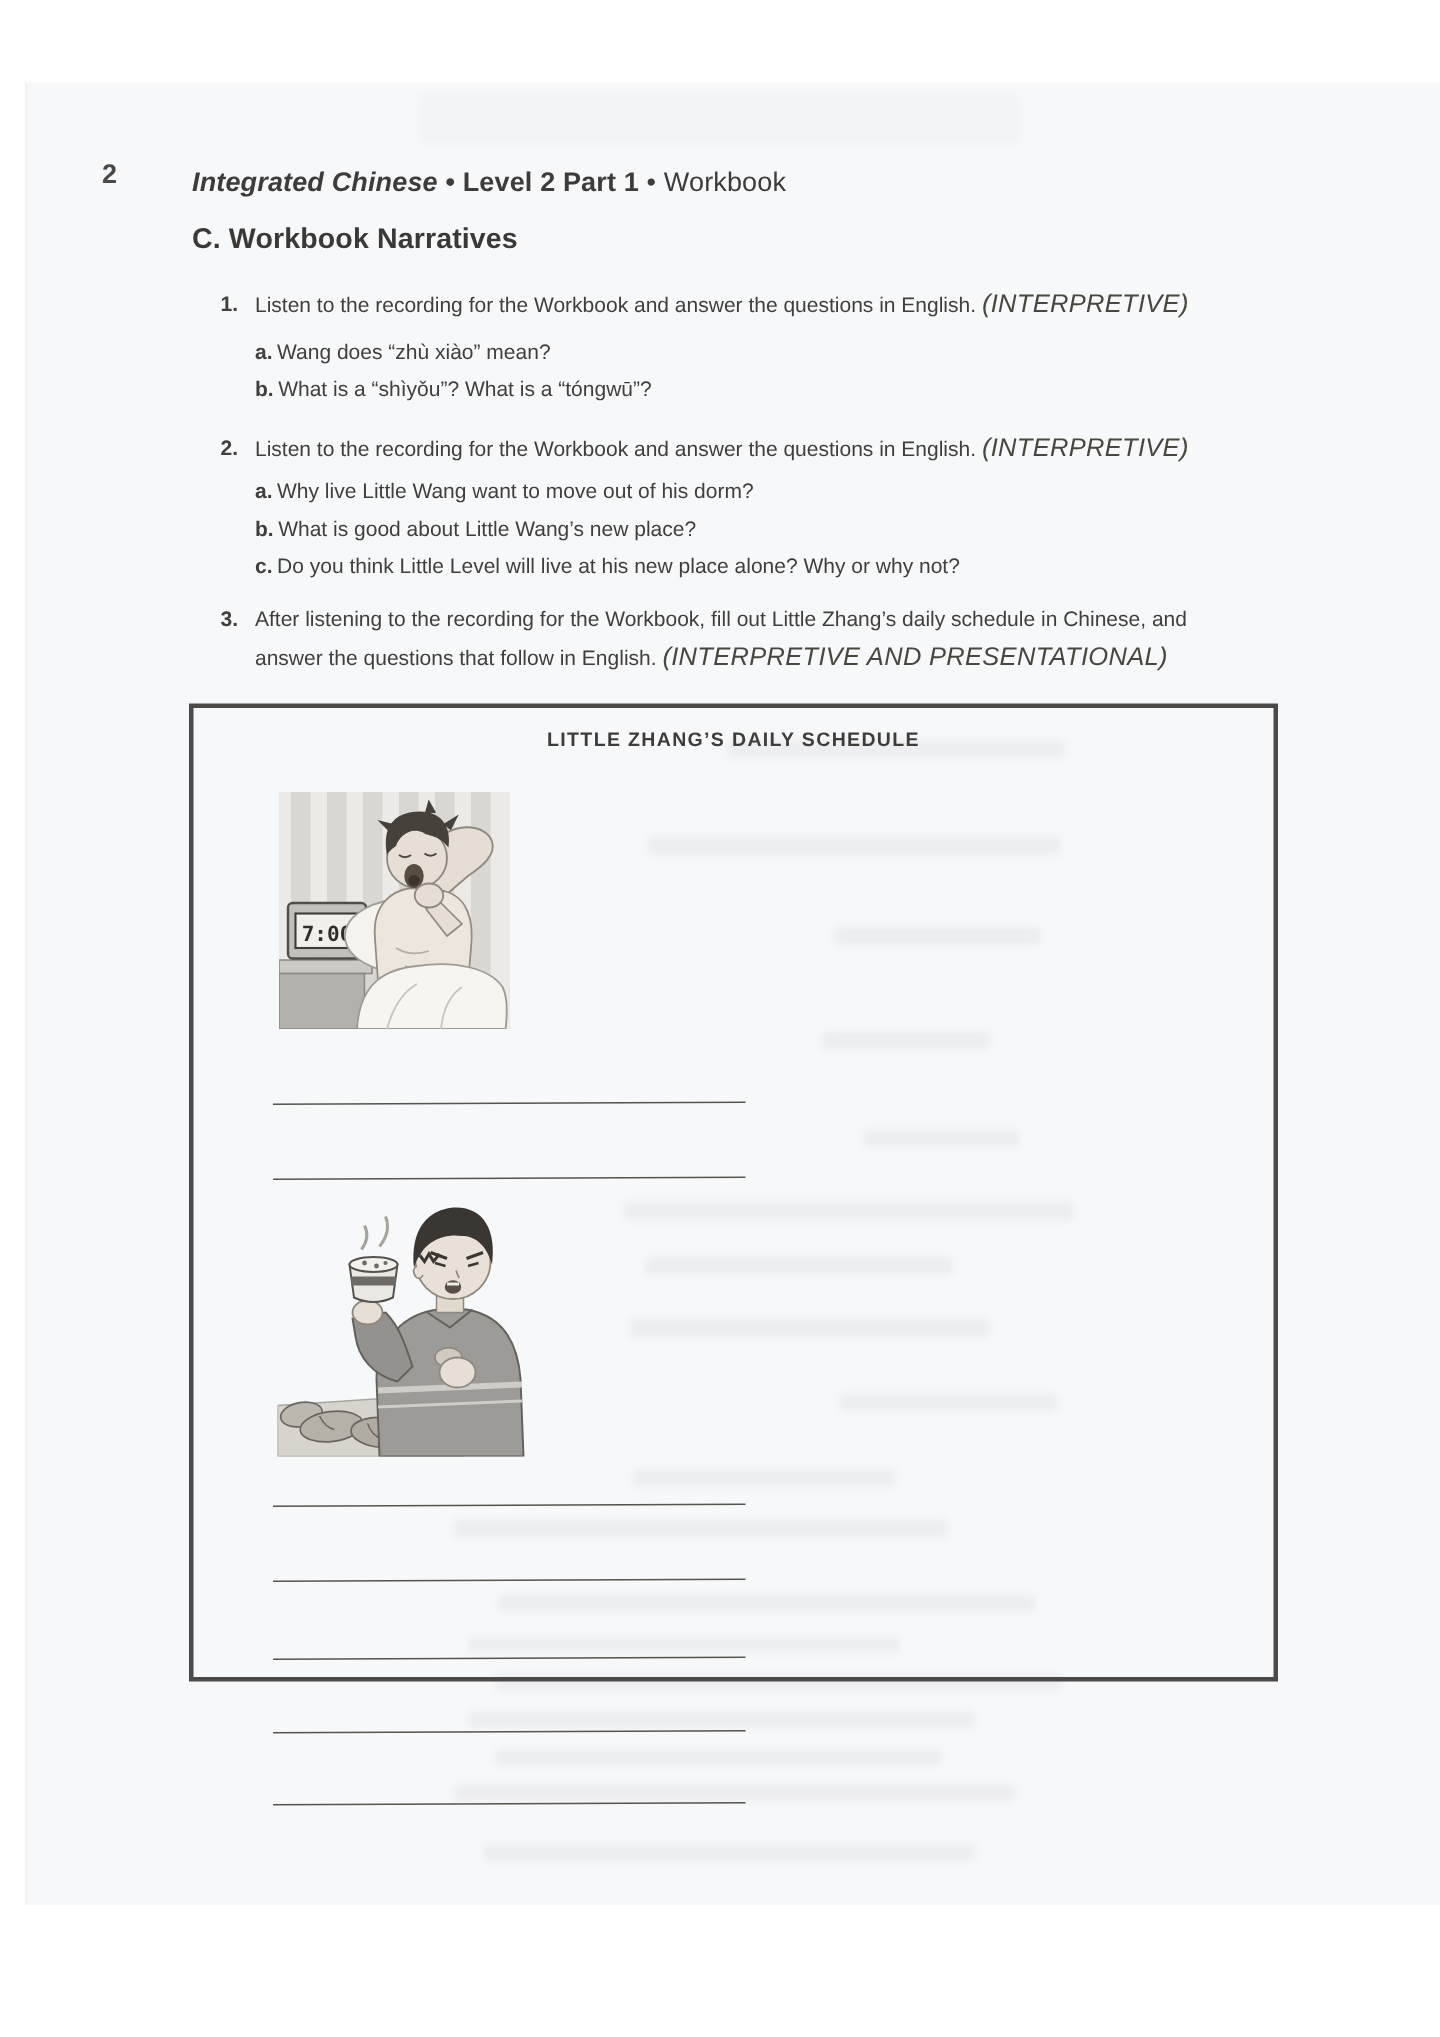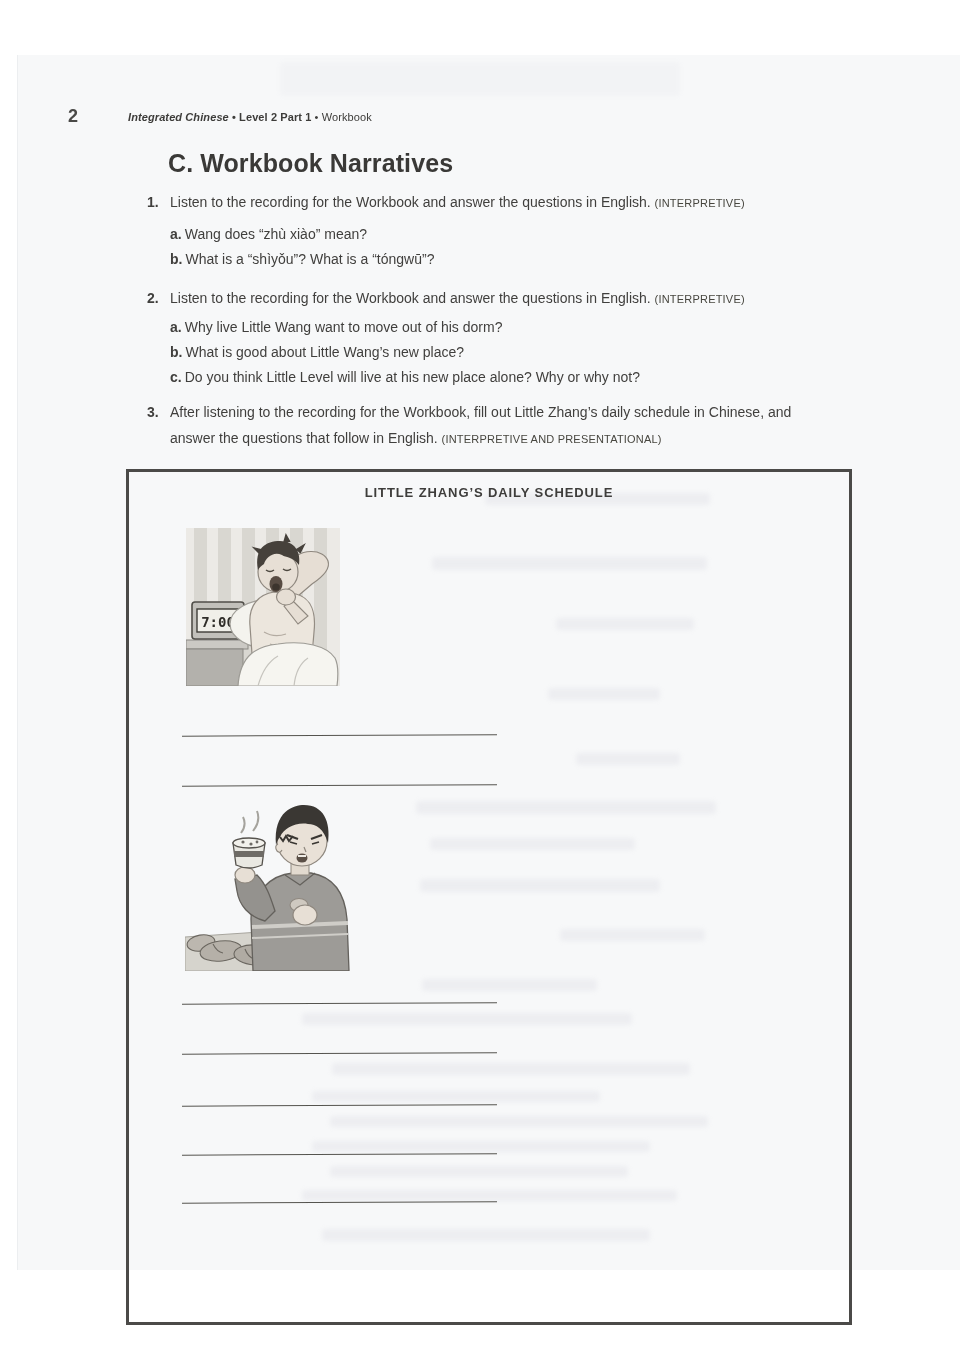--- a/index.html
+++ b/index.html
@@ -15,35 +15,35 @@
   }
   
   .ghost{
     position:absolute;background:#c9c9d4;opacity:.22;filter:blur(2.5px);
     border-radius:3px;pointer-events:none;
   }
   .page-number{
     position:absolute;left:68px;top:106px;font-size:18px;font-weight:bold;color:#4a4947;
   }
   .running-header{
-    position:absolute;left:128px;top:111px;font-size:11px;color:#3d3c3a;letter-spacing:.1px;
+    position:absolute;left:128px;top:111px;font-size:18px;color:#3d3c3a;letter-spacing:.1px;
   }
   .running-header .bi{font-style:italic;font-weight:bold;}
   .running-header .b{font-weight:bold;}
   .section-title{
-    position:absolute;left:128px;top:149px;font-size:25px;font-weight:bold;color:#3a3937;letter-spacing:.1px;margin-left:40px;
+    position:absolute;left:128px;top:149px;font-size:19px;font-weight:bold;color:#3a3937;letter-spacing:.1px;
   }
   .q{position:absolute;display:flex;font-size:14px;line-height:25px;color:#403f3d;}
   .q-num{font-weight:bold;width:23px;flex:none;}
   .q-body{width:652px;}
-  .q-mode{font-size:11px;letter-spacing:.2px;color:#47463f;}
+  .q-mode{font-size:17px;letter-spacing:.2px;color:#47463f;font-style:italic;}
   .sub{position:absolute;display:flex;font-size:14px;color:#403f3d;}
   .sub-label{font-weight:bold;margin-right:3px;}
   .schedule-box{
-    position:absolute;left:126px;top:469px;width:726px;height:856px;
+    position:absolute;left:126px;top:469px;width:726px;height:652px;
     border:3px solid #4b4a48;box-sizing:border-box;
   }
   .schedule-title{
     position:absolute;left:0;right:0;top:13px;text-align:center;
     font-size:13px;font-weight:bold;letter-spacing:.9px;color:#3e3d3b;
   }
   .illus{position:absolute;}
   .ans-line{
     position:absolute;left:53px;width:315px;height:0;
     border-top:1.6px solid #55544f;transform:rotate(-0.25deg);

